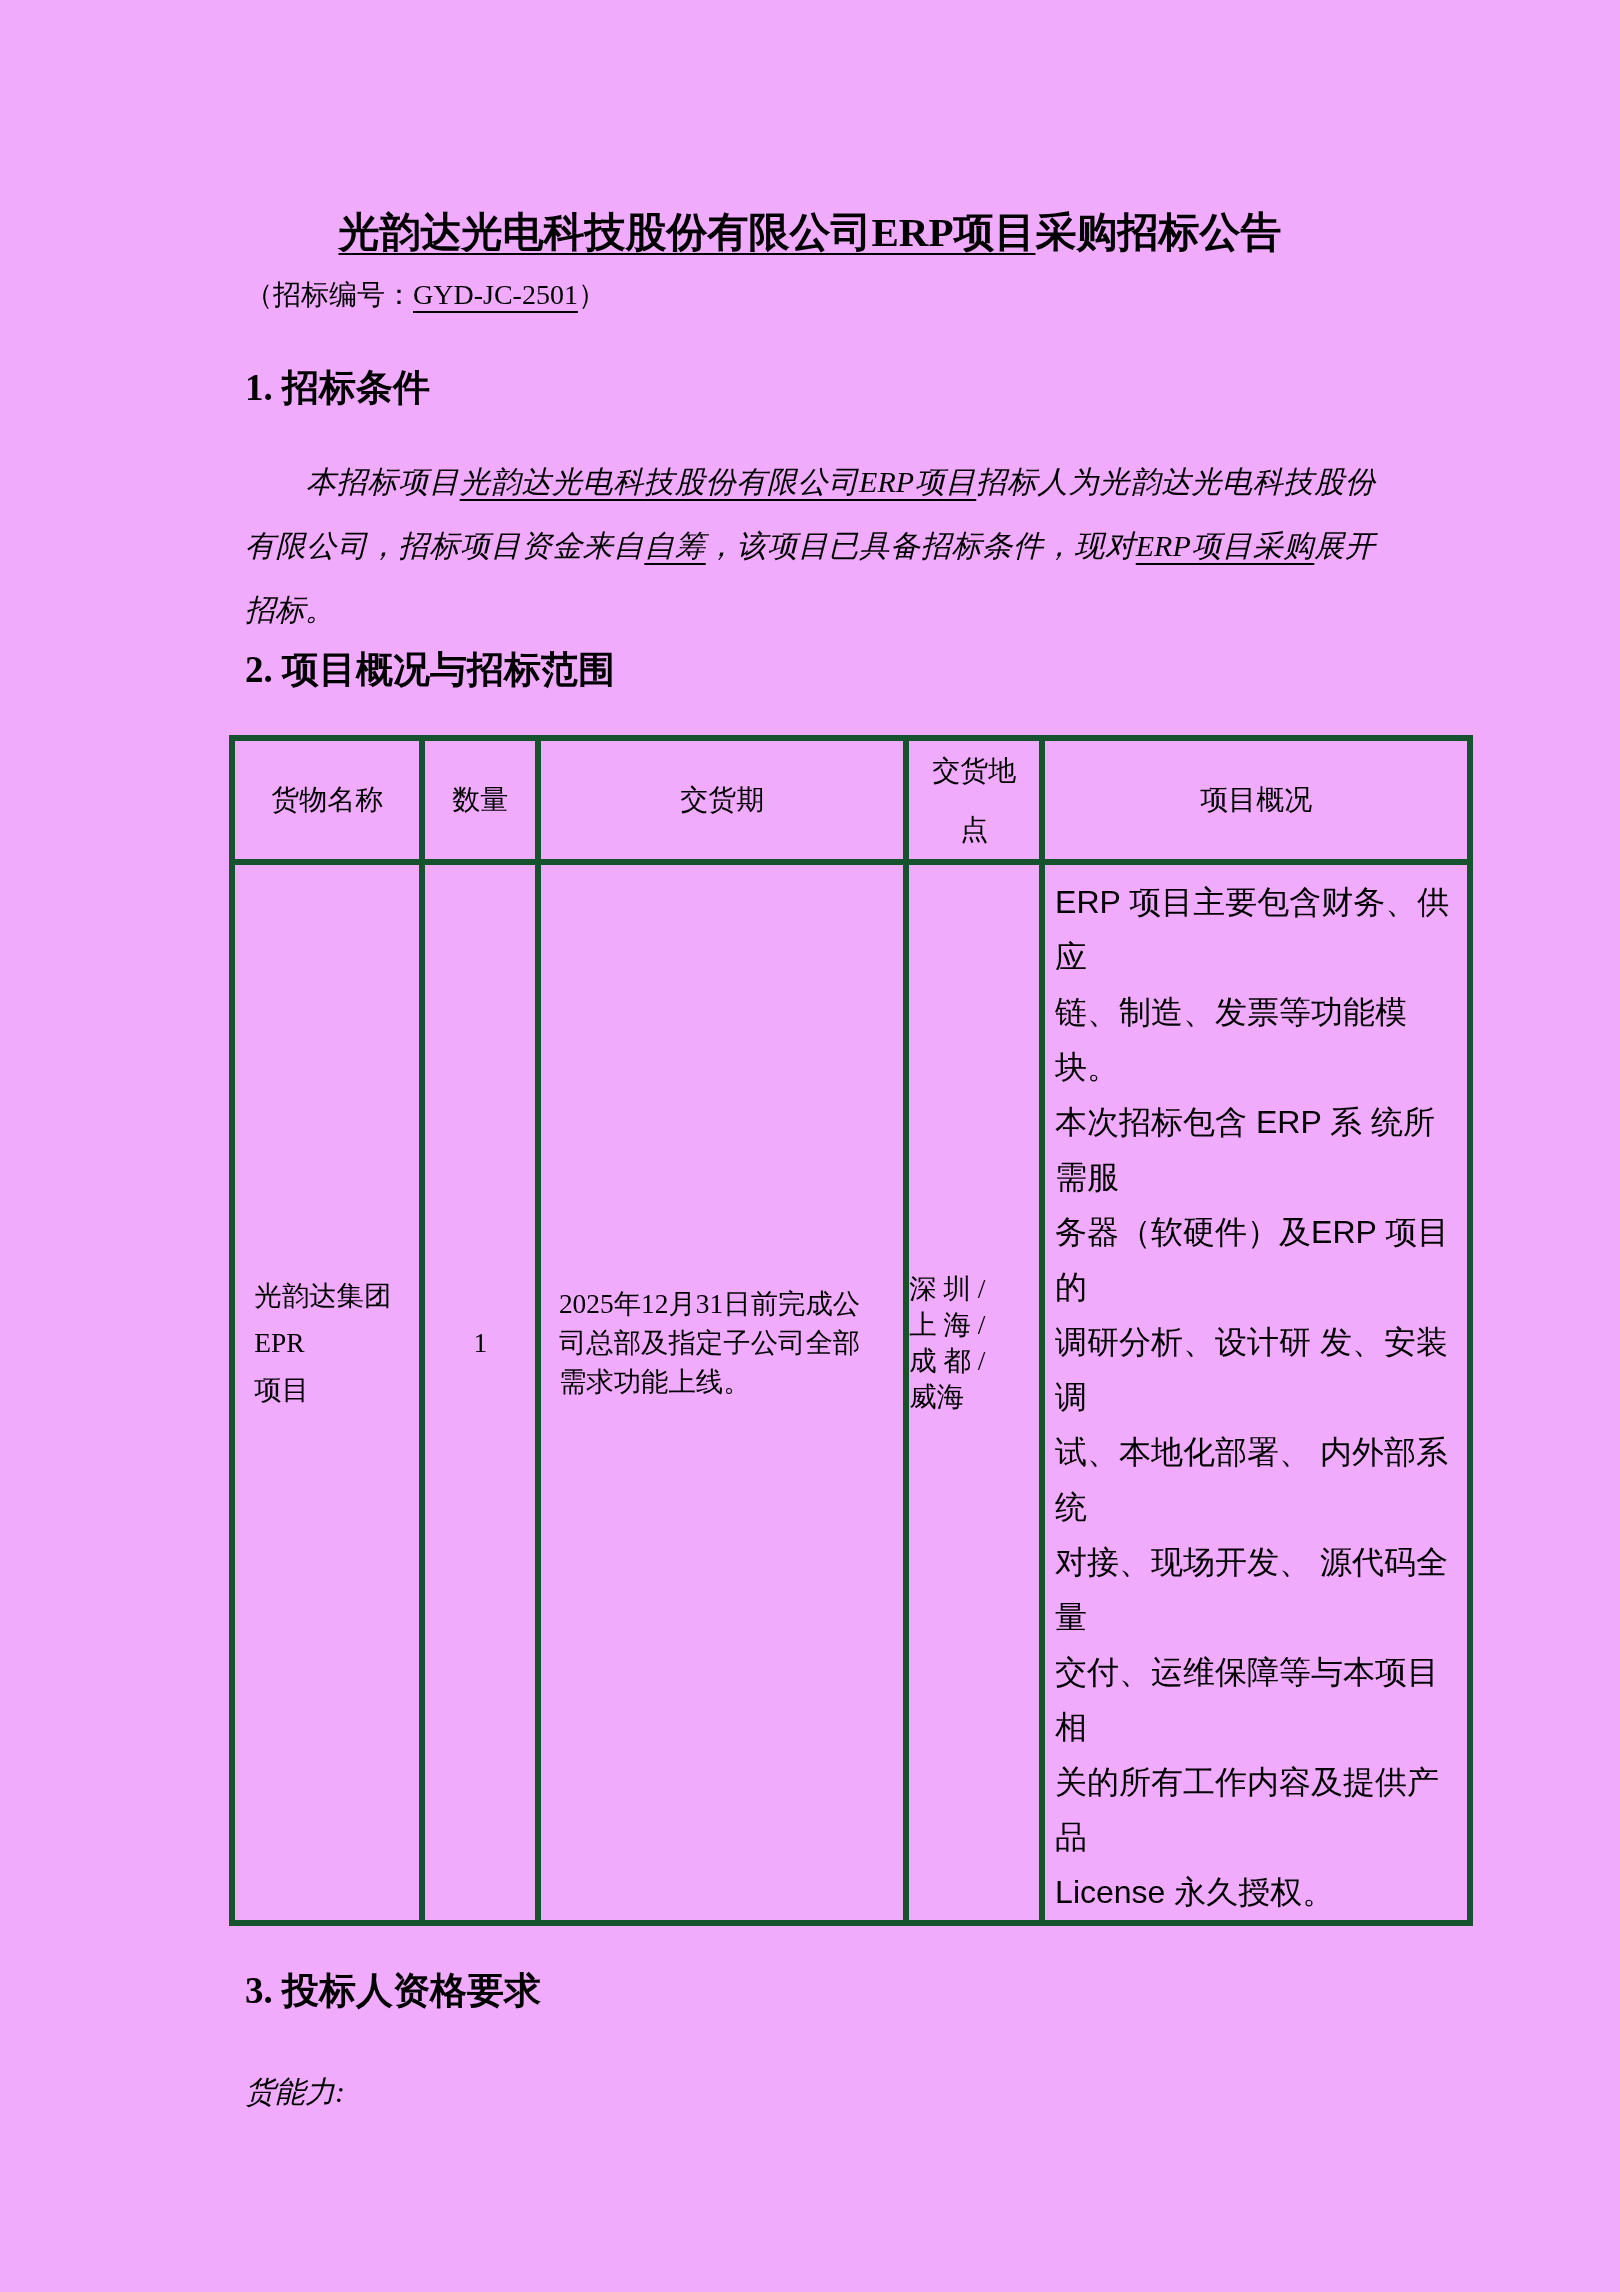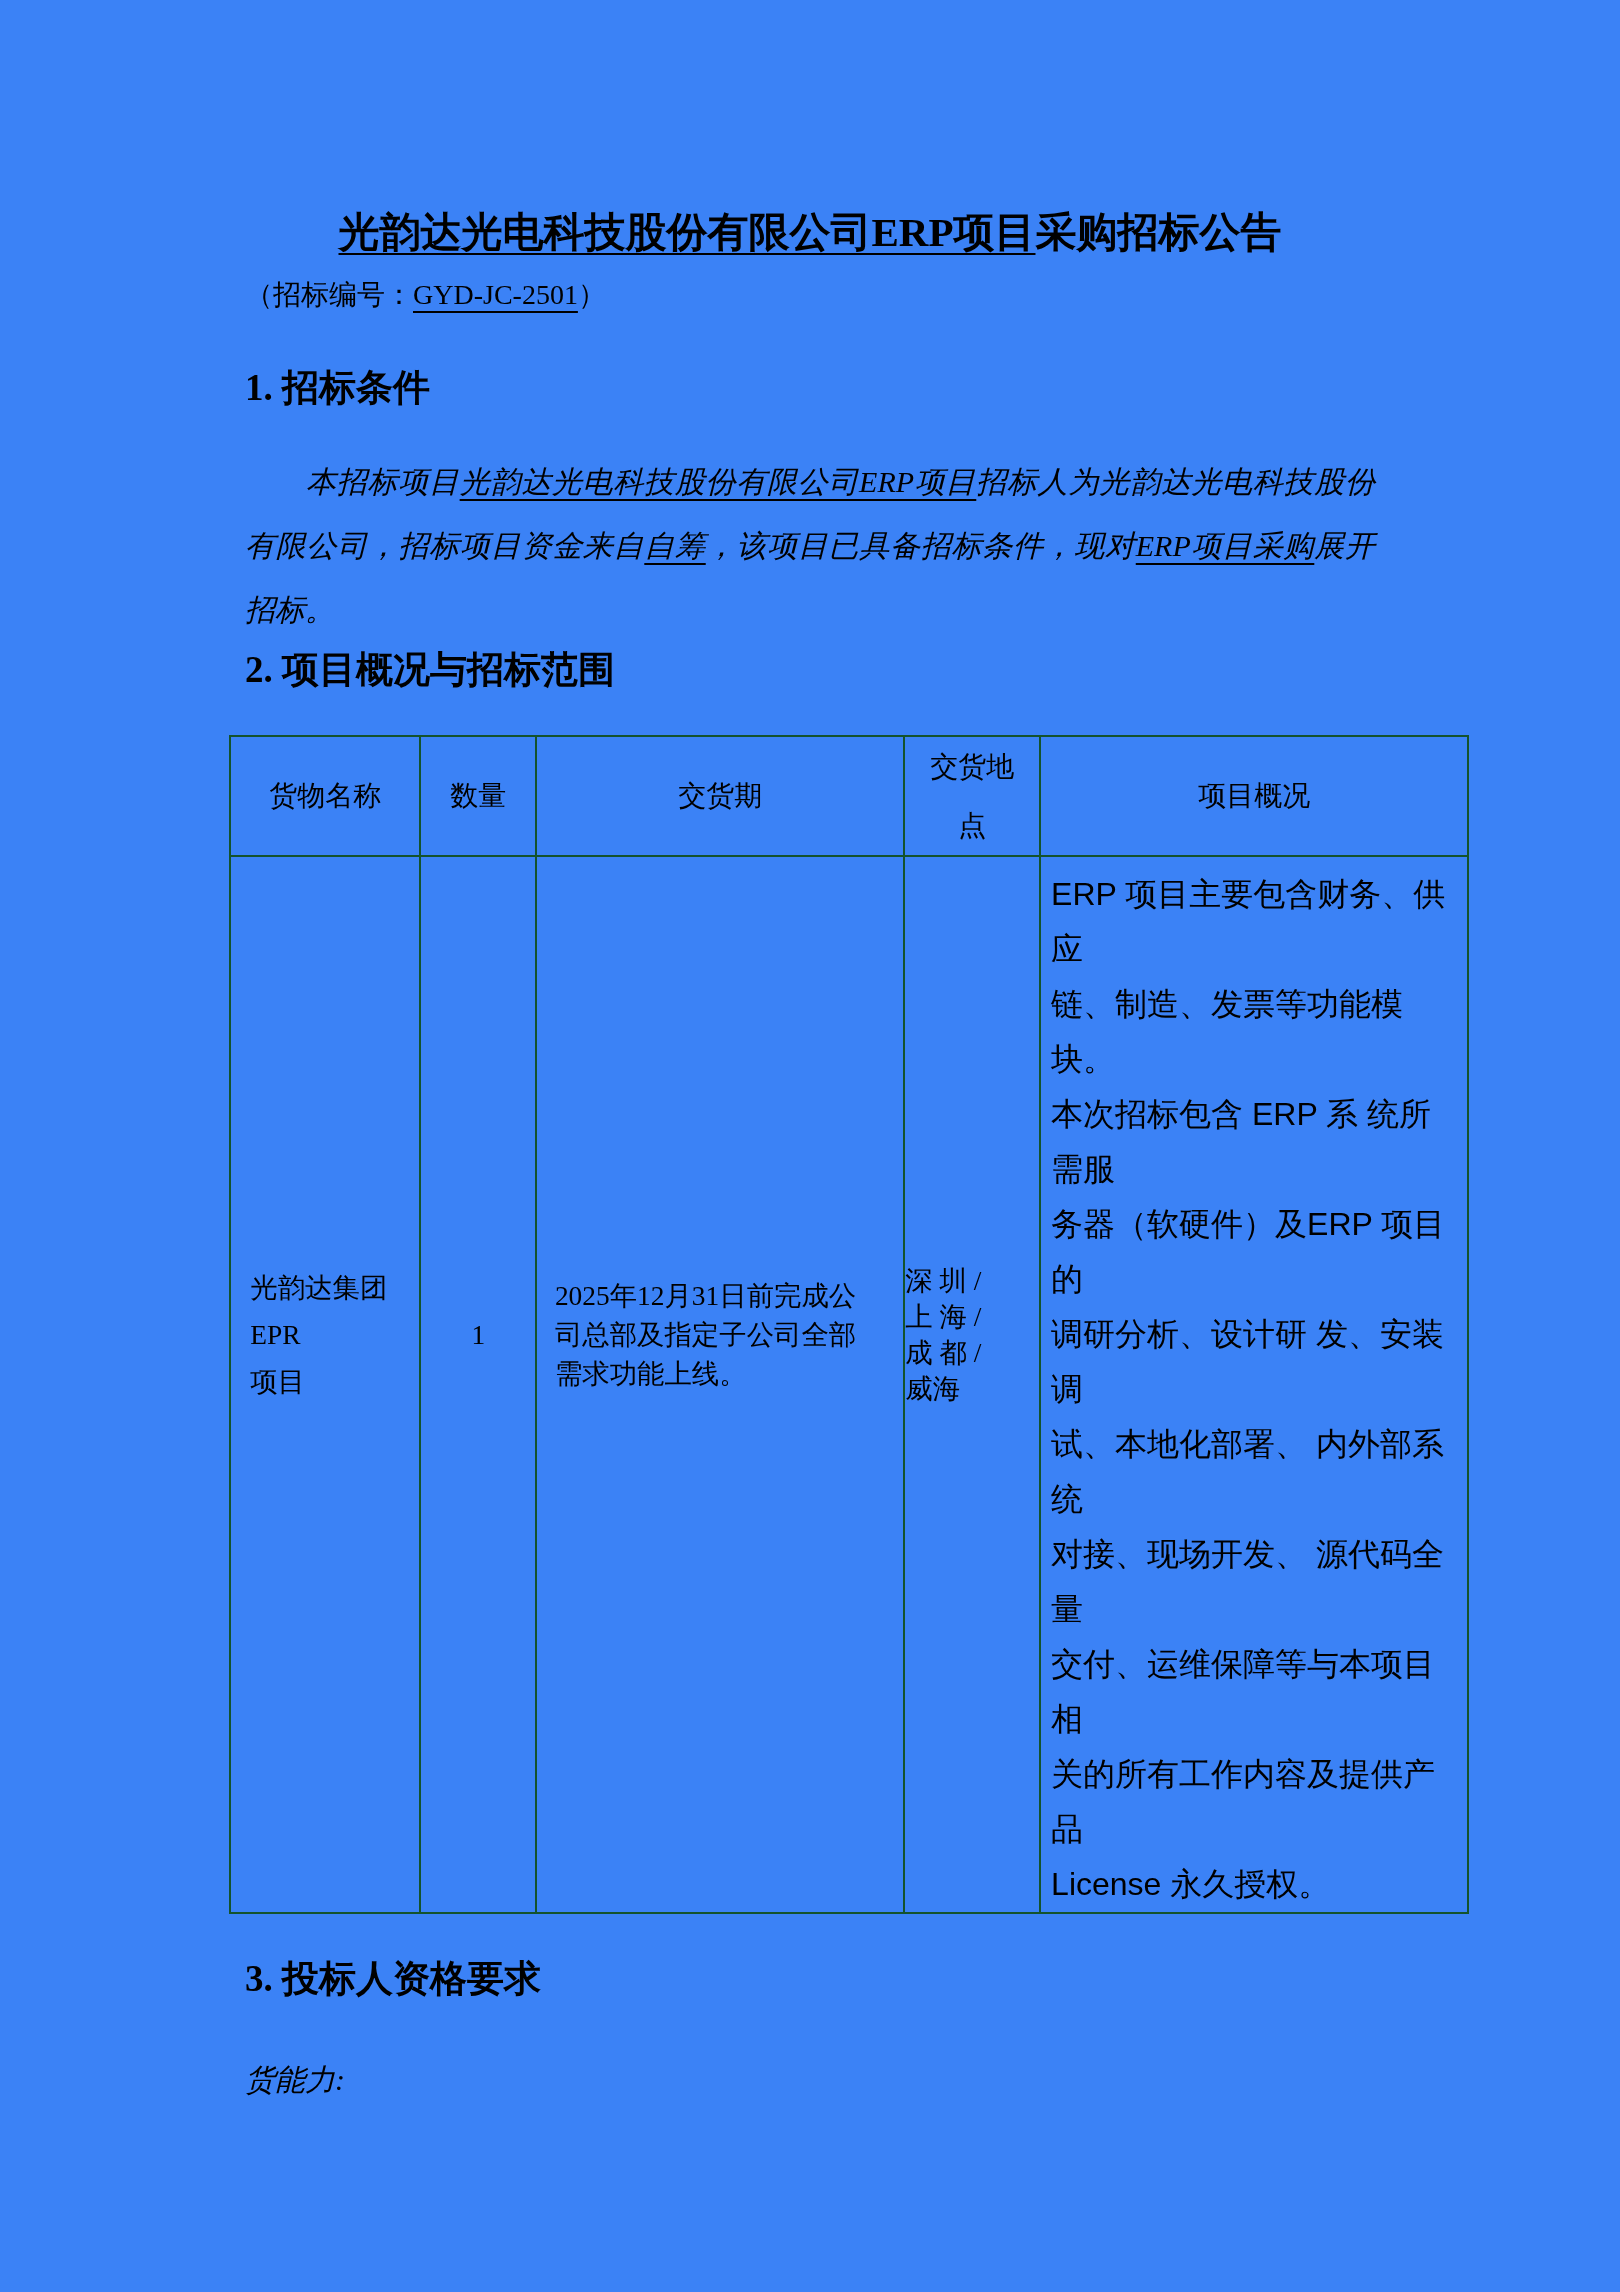--- a/index.html
+++ b/index.html
@@ -1,17 +1,17 @@
 <!DOCTYPE html>
 <html><head>
 <meta charset="utf-8">
 <style>
   html,body { margin:0; padding:0; background:#e8e8e8; }
   .page {
-    width:1620px; min-height:2293px; background:#3b82f6; color:#000;
+    width:1620px; min-height:2293px; background:#f0abfc; color:#000;
     margin:0 auto; box-sizing:border-box;
     padding:201px 245px 59px 245px;
     font-family:"Liberation Serif","DejaVu Serif",serif;
     position:relative; overflow:hidden;
   }
   .title-line1 { font-size:41px; font-weight:bold; text-align:center; line-height:63px; }
   .title-line2 { font-size:28px; font-weight:normal; text-align:left; line-height:61px; }
   .u { text-decoration:underline; text-underline-offset:6.9px; text-decoration-thickness:2px; }
 
   .heading { font-weight:bold; font-size:37px; line-height:47px; }
@@ -23,21 +23,21 @@
   .para-1 { margin-top:39px; }
   .para-3 { margin-top:46px; }
   .pline { min-height:64px;font-style:italic; }
   .indent { text-indent:61px; }
   .stretch { text-align-last:justify; }
   .plain-last { text-align-last:left; }
   .prewrap { white-space:pre-wrap; }
 
   table.tender { margin-top:42px; margin-left:-15.7px; border-collapse:collapse;
     table-layout:fixed; width:1238px; font-size:27.4px; }
-  table.tender th, table.tender td { border:2px solid #14532d; padding:0;
+  table.tender th, table.tender td { border:6px solid #14532d; padding:0;
     vertical-align:middle; font-weight:normal; overflow:hidden; }
   table.tender th { height:115px; text-align:center; line-height:59px;
     white-space:pre-wrap; font-size:28px; }
   tr.body-row td { height:570px; }
   .cellbox { white-space:pre-wrap; }
   .shift { transform:translateY(-49px); }
   .c-name .cellbox { padding-left:19px; line-height:47px; }
   .c-qty .cellbox { text-align:center; line-height:39px; }
   .c-del .cellbox { padding:0 7.8px 0 17.6px; line-height:39px; }
   .c-place .cellbox { text-align:left; line-height:36px; }

